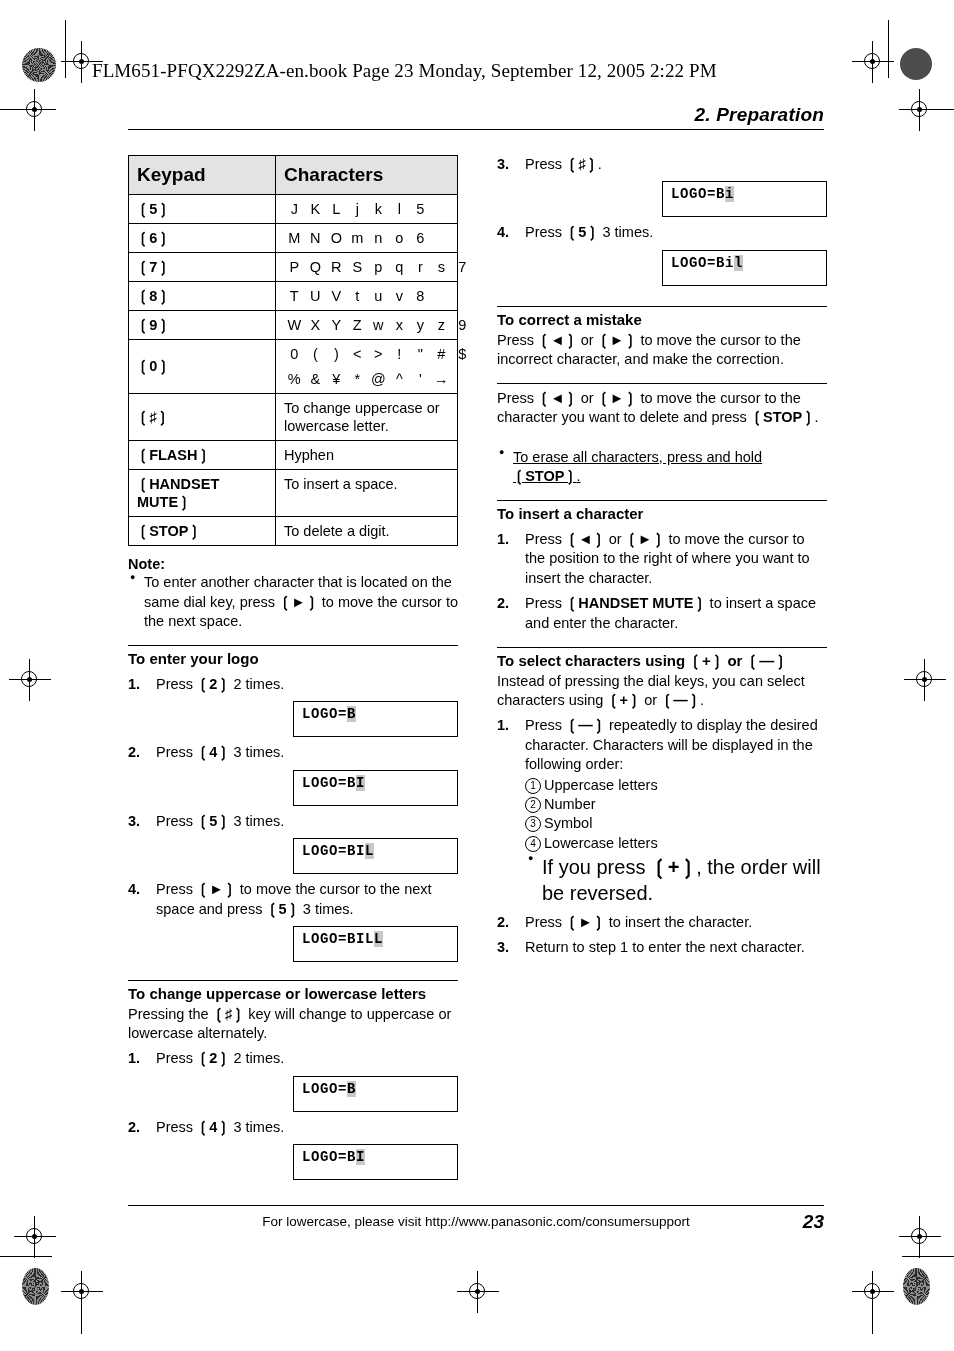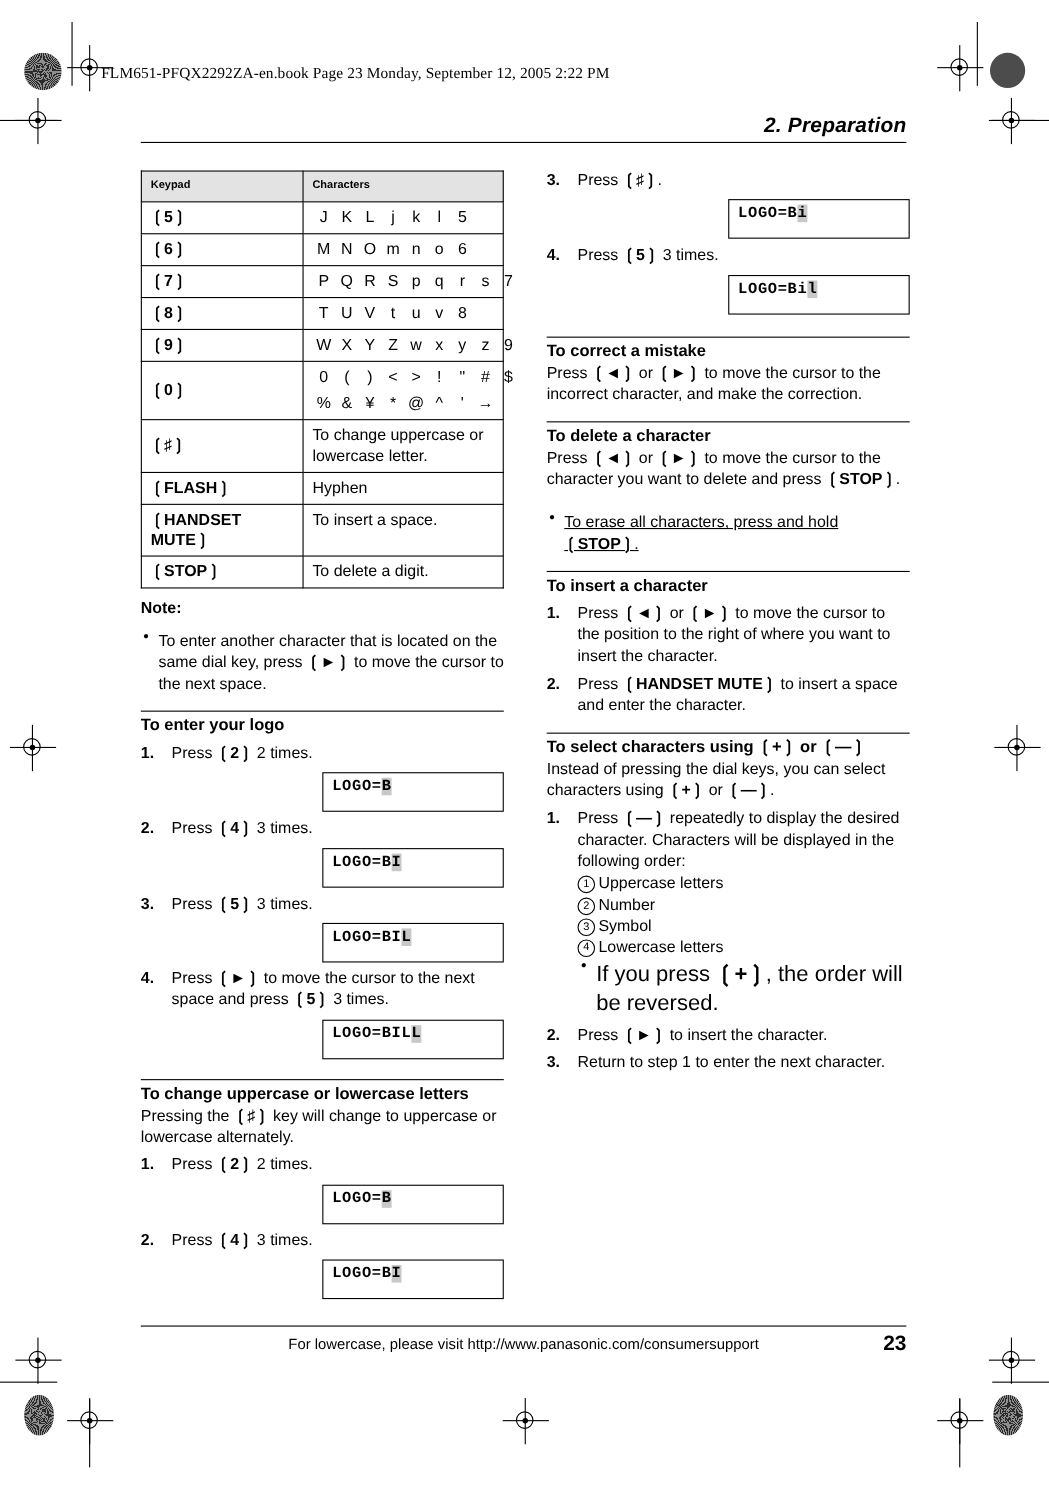--- a/index.html
+++ b/index.html
@@ -49,21 +49,21 @@
   
   .page {
     position: absolute;
     left: 0; top: 0; right: 0; bottom: 0;
   }
 
   .bookline {
     position: absolute;
     left: 92px; top: 60px;
     font-family: "Liberation Serif", serif;
-    font-size: 14px;
+    font-size: 19px;
     letter-spacing: 0.1px;
     white-space: nowrap;
   }
 
   .header {
     position: absolute;
     left: 128px; top: 104px;
     width: 696px;
   }
   .header .title {
@@ -94,38 +94,38 @@
     border: 1.1px solid #000;
     padding: 5px 8px;
     font-size: 14.5px;
     vertical-align: middle;
     line-height: 1.25;
     text-align: left;
   }
   table.kp th {
     background: #e3e3e3;
     font-weight: bold;
-    font-size: 10px;
+    font-size: 19px;
     padding: 7px 8px;
     margin-left: 28px;
   }
   table.kp .ccol { width: 130px; }
   table.kp .keycell { font-weight: bold; font-size: 14.5px; }
   table.kp .charcell { letter-spacing: 0.4px; }
   .chars-row span { display:inline-block; width: 21px; text-align:center; }
   .chars-row { white-space: nowrap; }
 
   
   .note-head { font-weight: bold; font-size: 14.5px; margin: 10px 0 1px 0; }
   .bullet {
     position: relative;
     padding-left: 16px;
     font-size: 14.5px;
     line-height: 1.33;
-    margin-top: 13px;
+    margin-top: 1px;
   }
   .bullet::before {
     content: "\25CF";
     position: absolute; left: 2px; top: -1px;
     font-size: 9px;
   }
   .sec {
     margin-top: 14px;
     border-top: 1.4px solid #000;
     padding-top: 4px;
@@ -199,20 +199,21 @@
   }
   .footer .inner { position: relative; height: 24px; }
   .footer .txt {
     position: absolute; left: 0; right: 0;
     text-align: center;
     font-size: 13.5px;
     top: 3px;
   }
   .footer .pg {
     position: absolute; right: 0; top: 0;
+    font-style: italic;
     font-weight: bold;
     font-size: 19px;
   }
 </style>
 </head>
 <body>
 
 <div class="blob" style="left:22px; top:48px; width:34px; height:34px;"></div>
 <div class="blob solid" style="left:900px; top:48px; width:32px; height:32px;"></div>
 <div class="blob" style="left:22px; top:1268px; width:27px; height:37px;"></div>
@@ -430,21 +431,20 @@
         <div class="lcd"><span>LOGO=Bi</span><span class="cur">l</span></div>
       </li>
     </ol>
 
     <div class="sec" style="margin-top:20px;">
       <div class="sec-title">To correct a mistake</div>
       <div class="para">Press <b class="k">❲◄❳</b> or <b class="k">❲►❳</b> to move the cursor to the incorrect character, and make the correction.</div>
     </div>
 
     <div class="sec" style="margin-top:14px;">
-      <div class="sec-title">To delete a character</div>
       <div class="para">Press <b class="k">❲◄❳</b> or <b class="k">❲►❳</b> to move the cursor to the character you want to delete and press <b class="k">❲STOP❳</b>.</div>
       <div class="bullet" style="margin-top:20px;text-decoration:underline;">To erase all characters, press and hold <b class="k">❲STOP❳</b>.</div>
     </div>
 
     <div class="sec" style="margin-top:14px;">
       <div class="sec-title">To insert a character</div>
       <ol class="steps">
         <li>
           <span class="num">1.</span>
           <span>Press <b class="k">❲◄❳</b> or <b class="k">❲►❳</b> to move the cursor to the position to the right of where you want to insert the character.</span>

